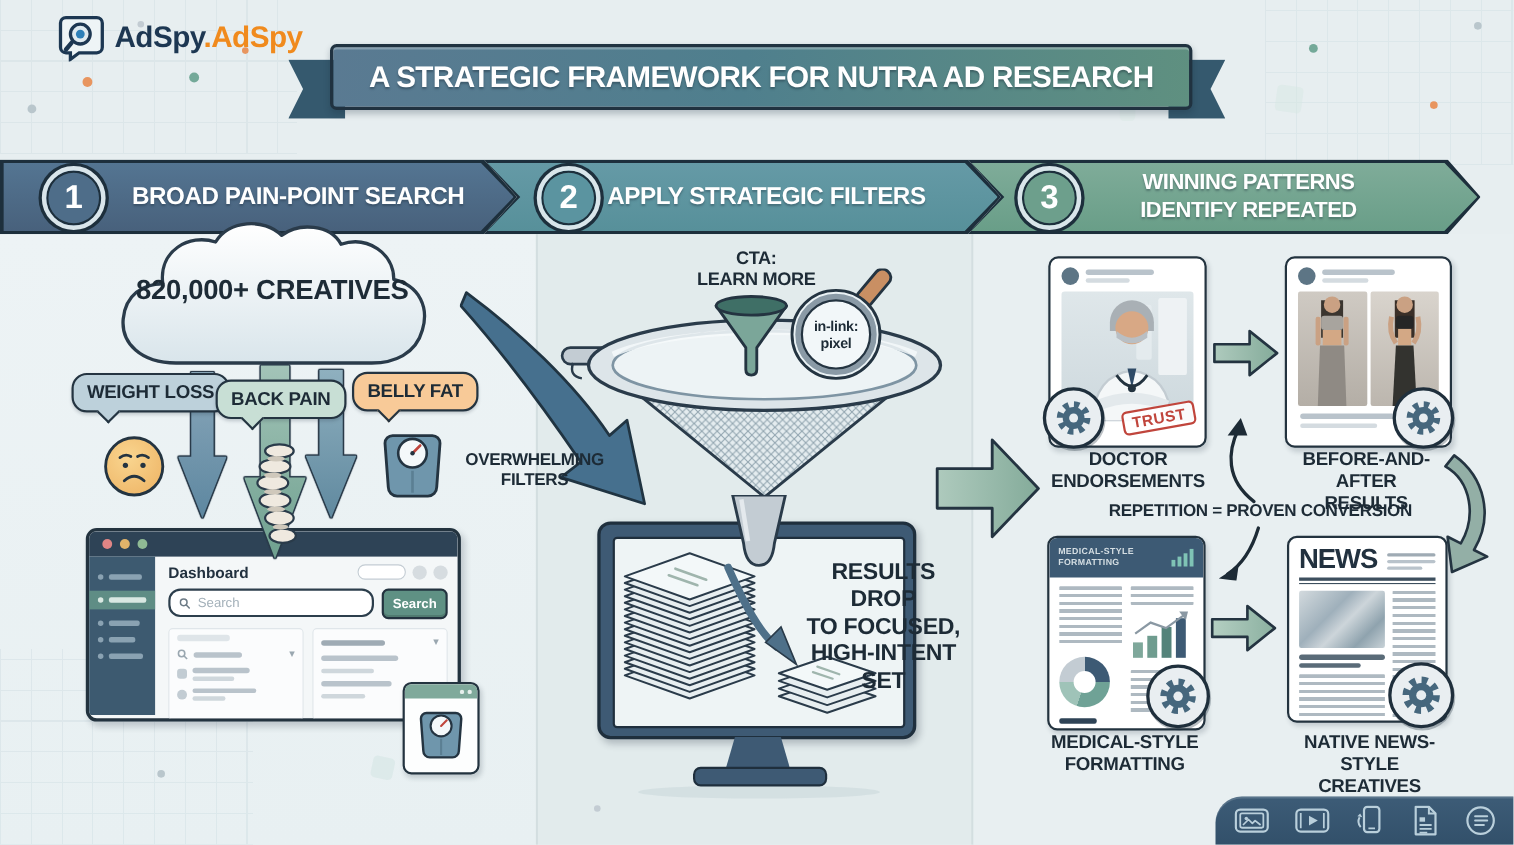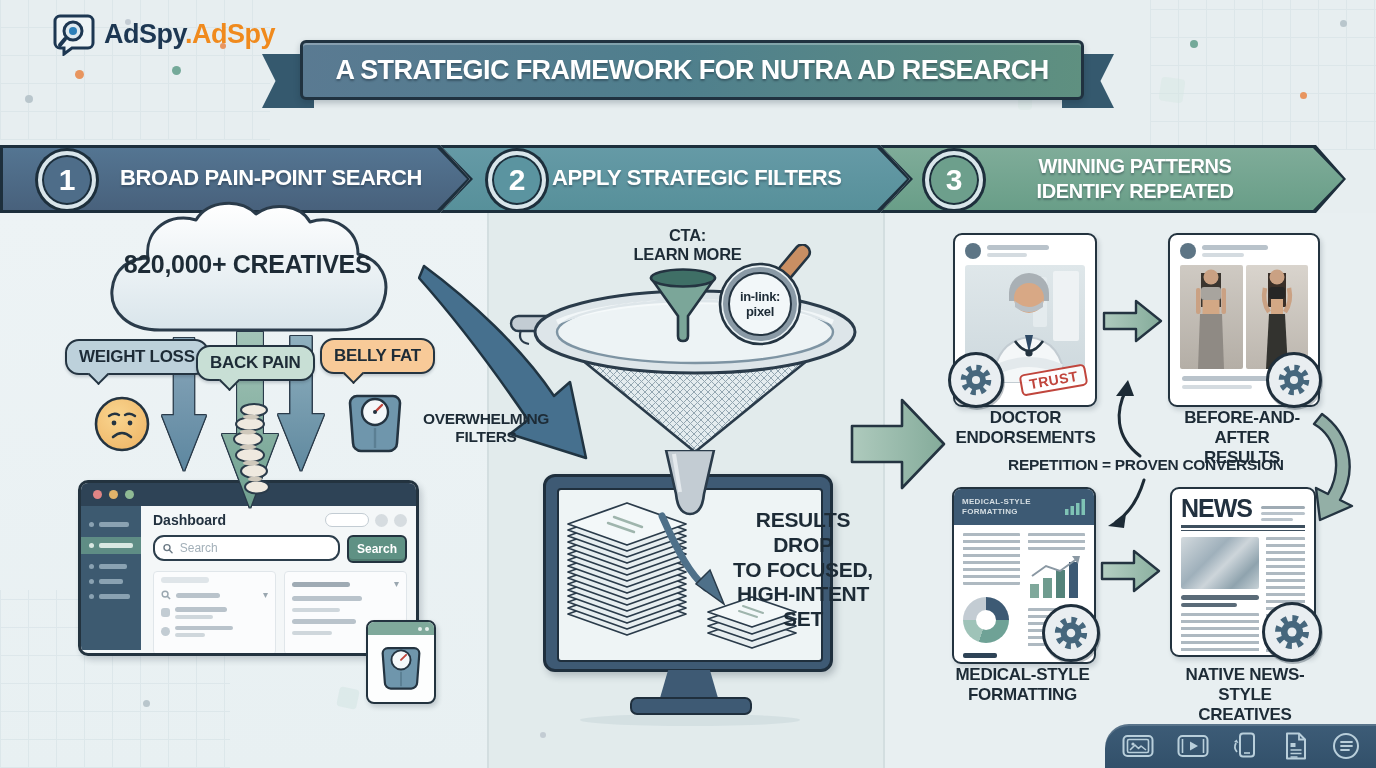--- a/index.html
+++ b/index.html
@@ -594,21 +594,21 @@
   <defs>
       <linearGradient id="ga2" x1="0" y1="0" x2="1" y2="0">
     <stop offset="0" stop-color="#b4cfc2"></stop>
         <stop offset="1" stop-color="#8bb0a0"></stop>
       </linearGradient>
     </defs>
   <path d="M2,17 L34,17 L34,5 L59,25 L34,45 L34,33 L2,33 Z" fill="url(#ga2)" stroke="#243441" stroke-width="2.4" stroke-linejoin="round"></path>
 </svg>
 
 <div class="card" style="left:1170px;top:487px;width:146px;height:170px;overflow:hidden;padding:8px 9px;box-sizing:border-box">
-  <div style="display:flex;align-items:flex-end">
+  <div style="display:flex;align-items:center">
     <div style="font-size:25px;font-weight:800;letter-spacing:-1px;color:#22313f;line-height:.95">NEWS</div>
     <div style="margin-left:auto;margin-top:3px;width:44px">
       <div class="sk" style="height:3px;background:#9fabb4"></div>
       <div class="sk" style="height:3px;margin-top:3px"></div>
       <div class="sk" style="height:3px;margin-top:3px;width:32px"></div>
     </div>
   </div>
   <div style="height:3px;background:#3d4f5e;margin-top:4px"></div>
   <div style="height:1.5px;background:#3d4f5e;margin-top:2px"></div>
   <div style="display:flex;gap:7px;margin-top:6px">

